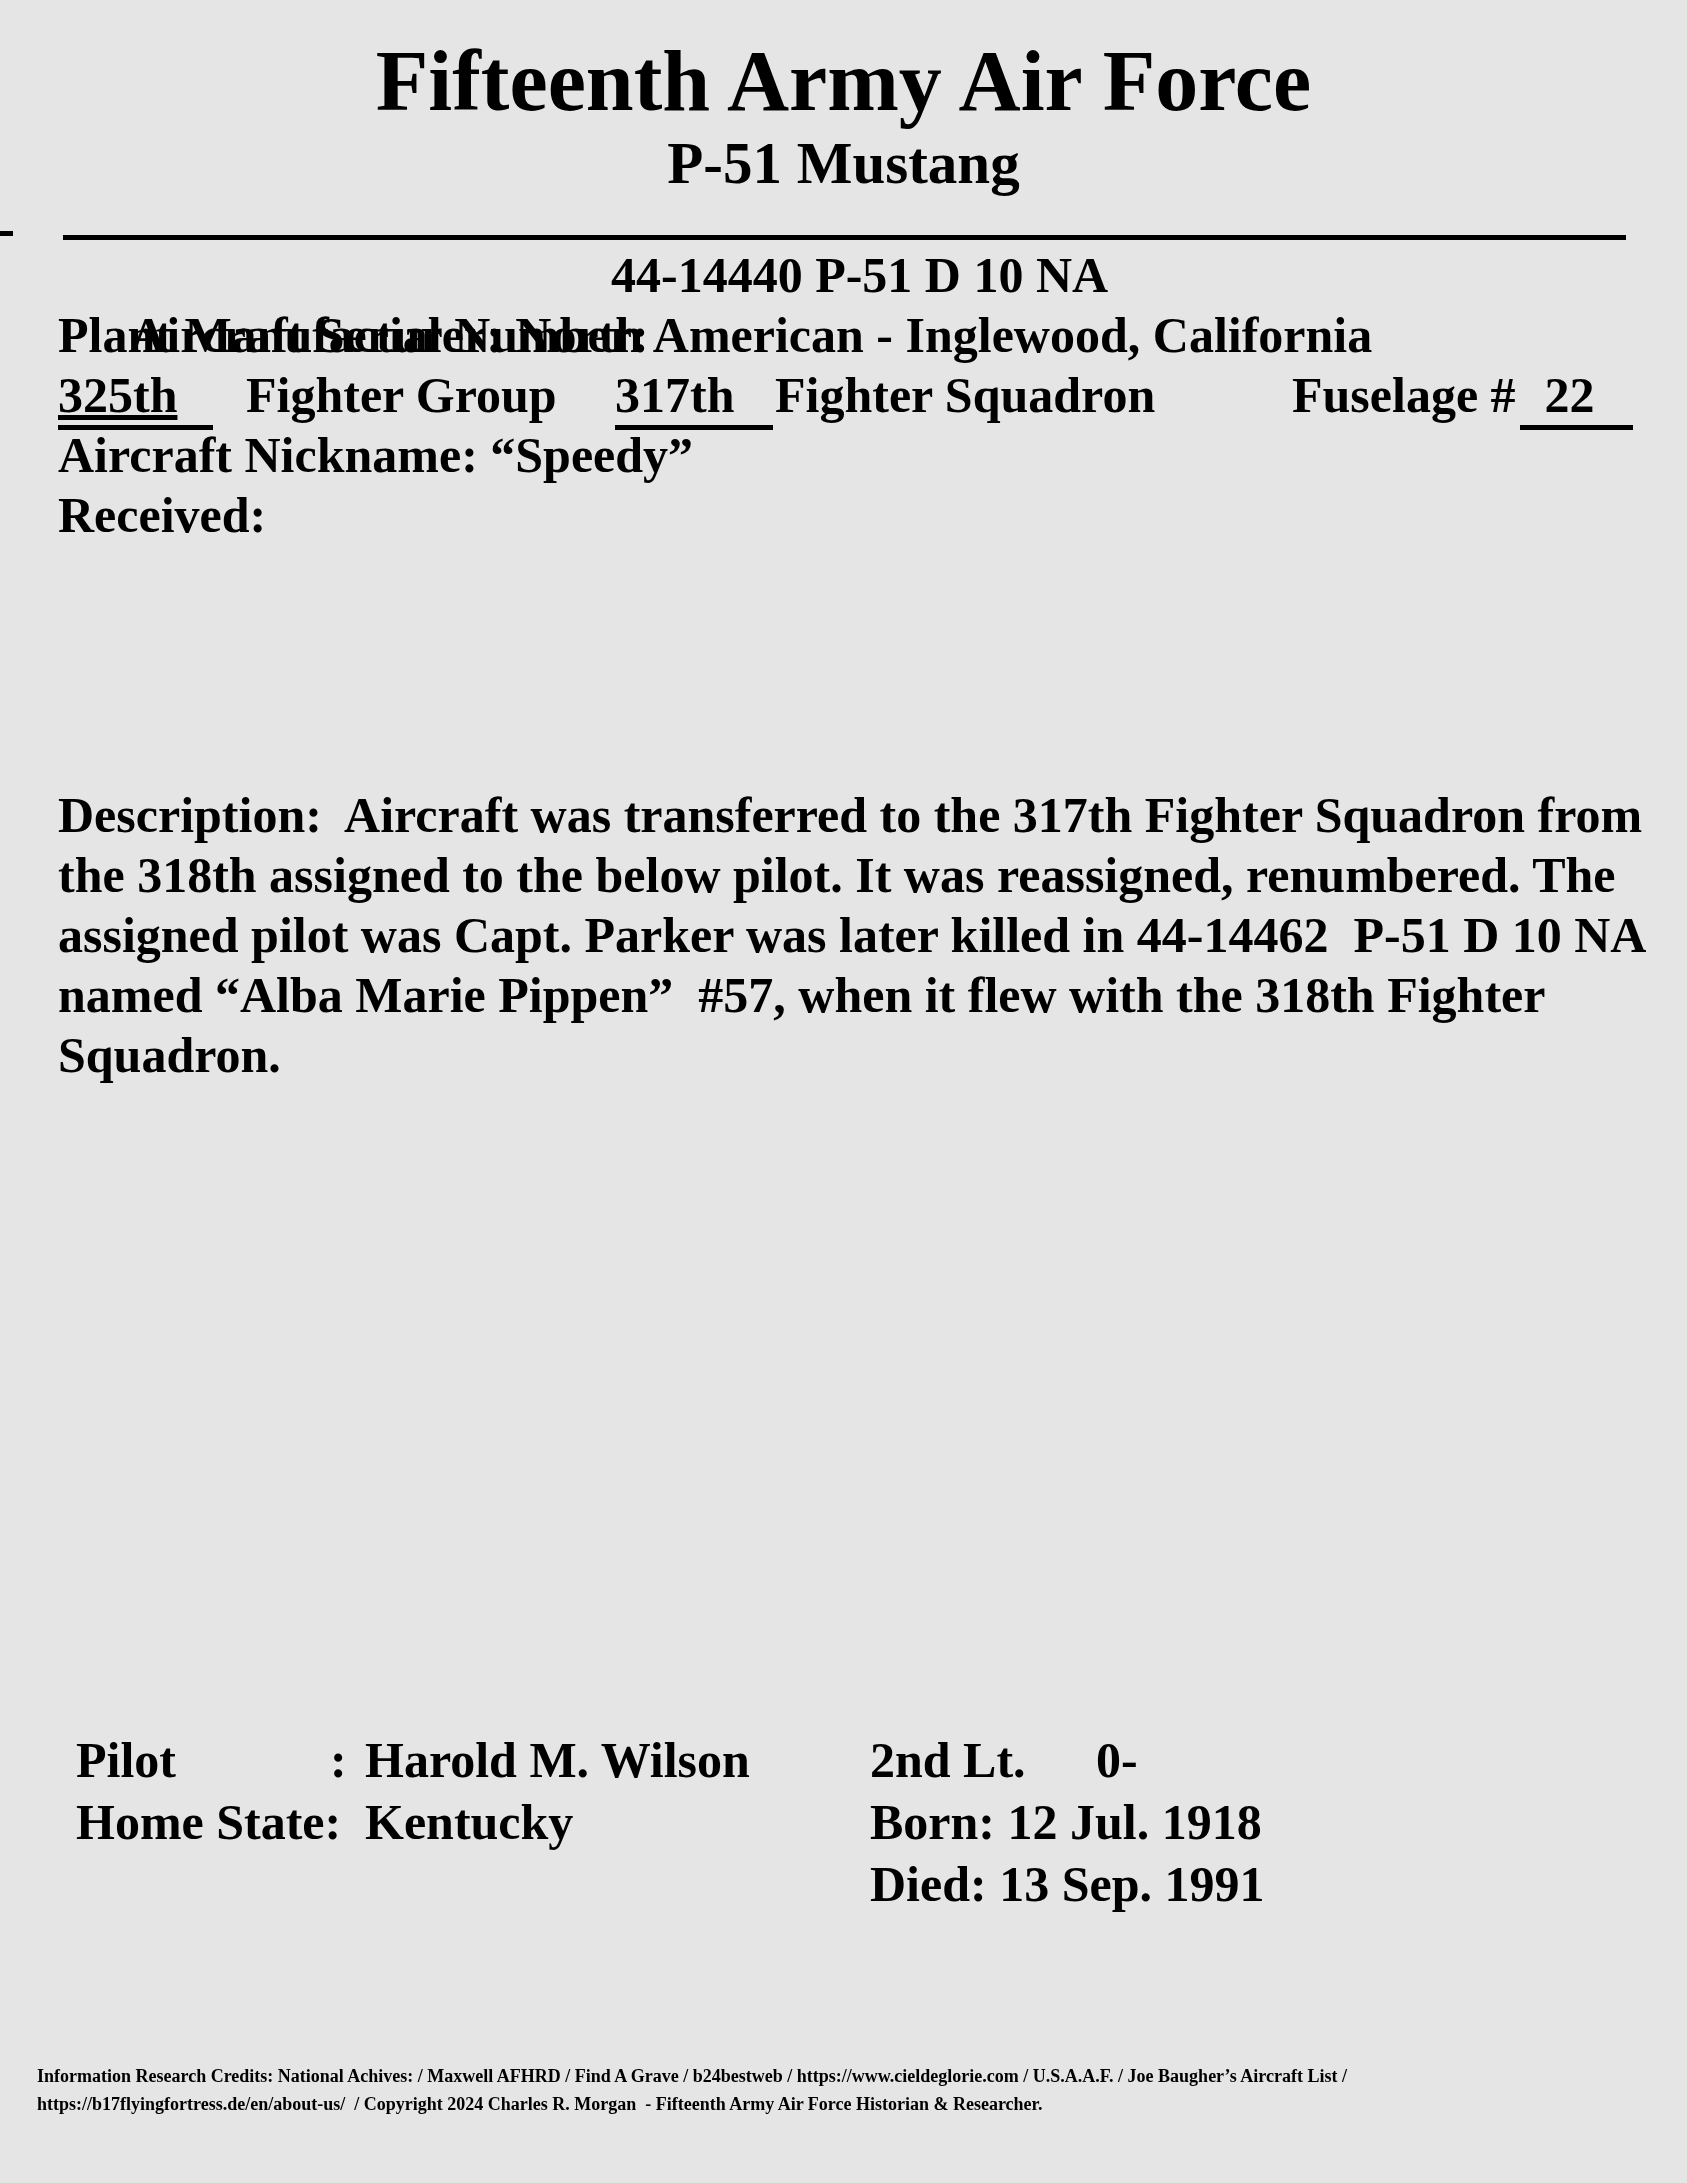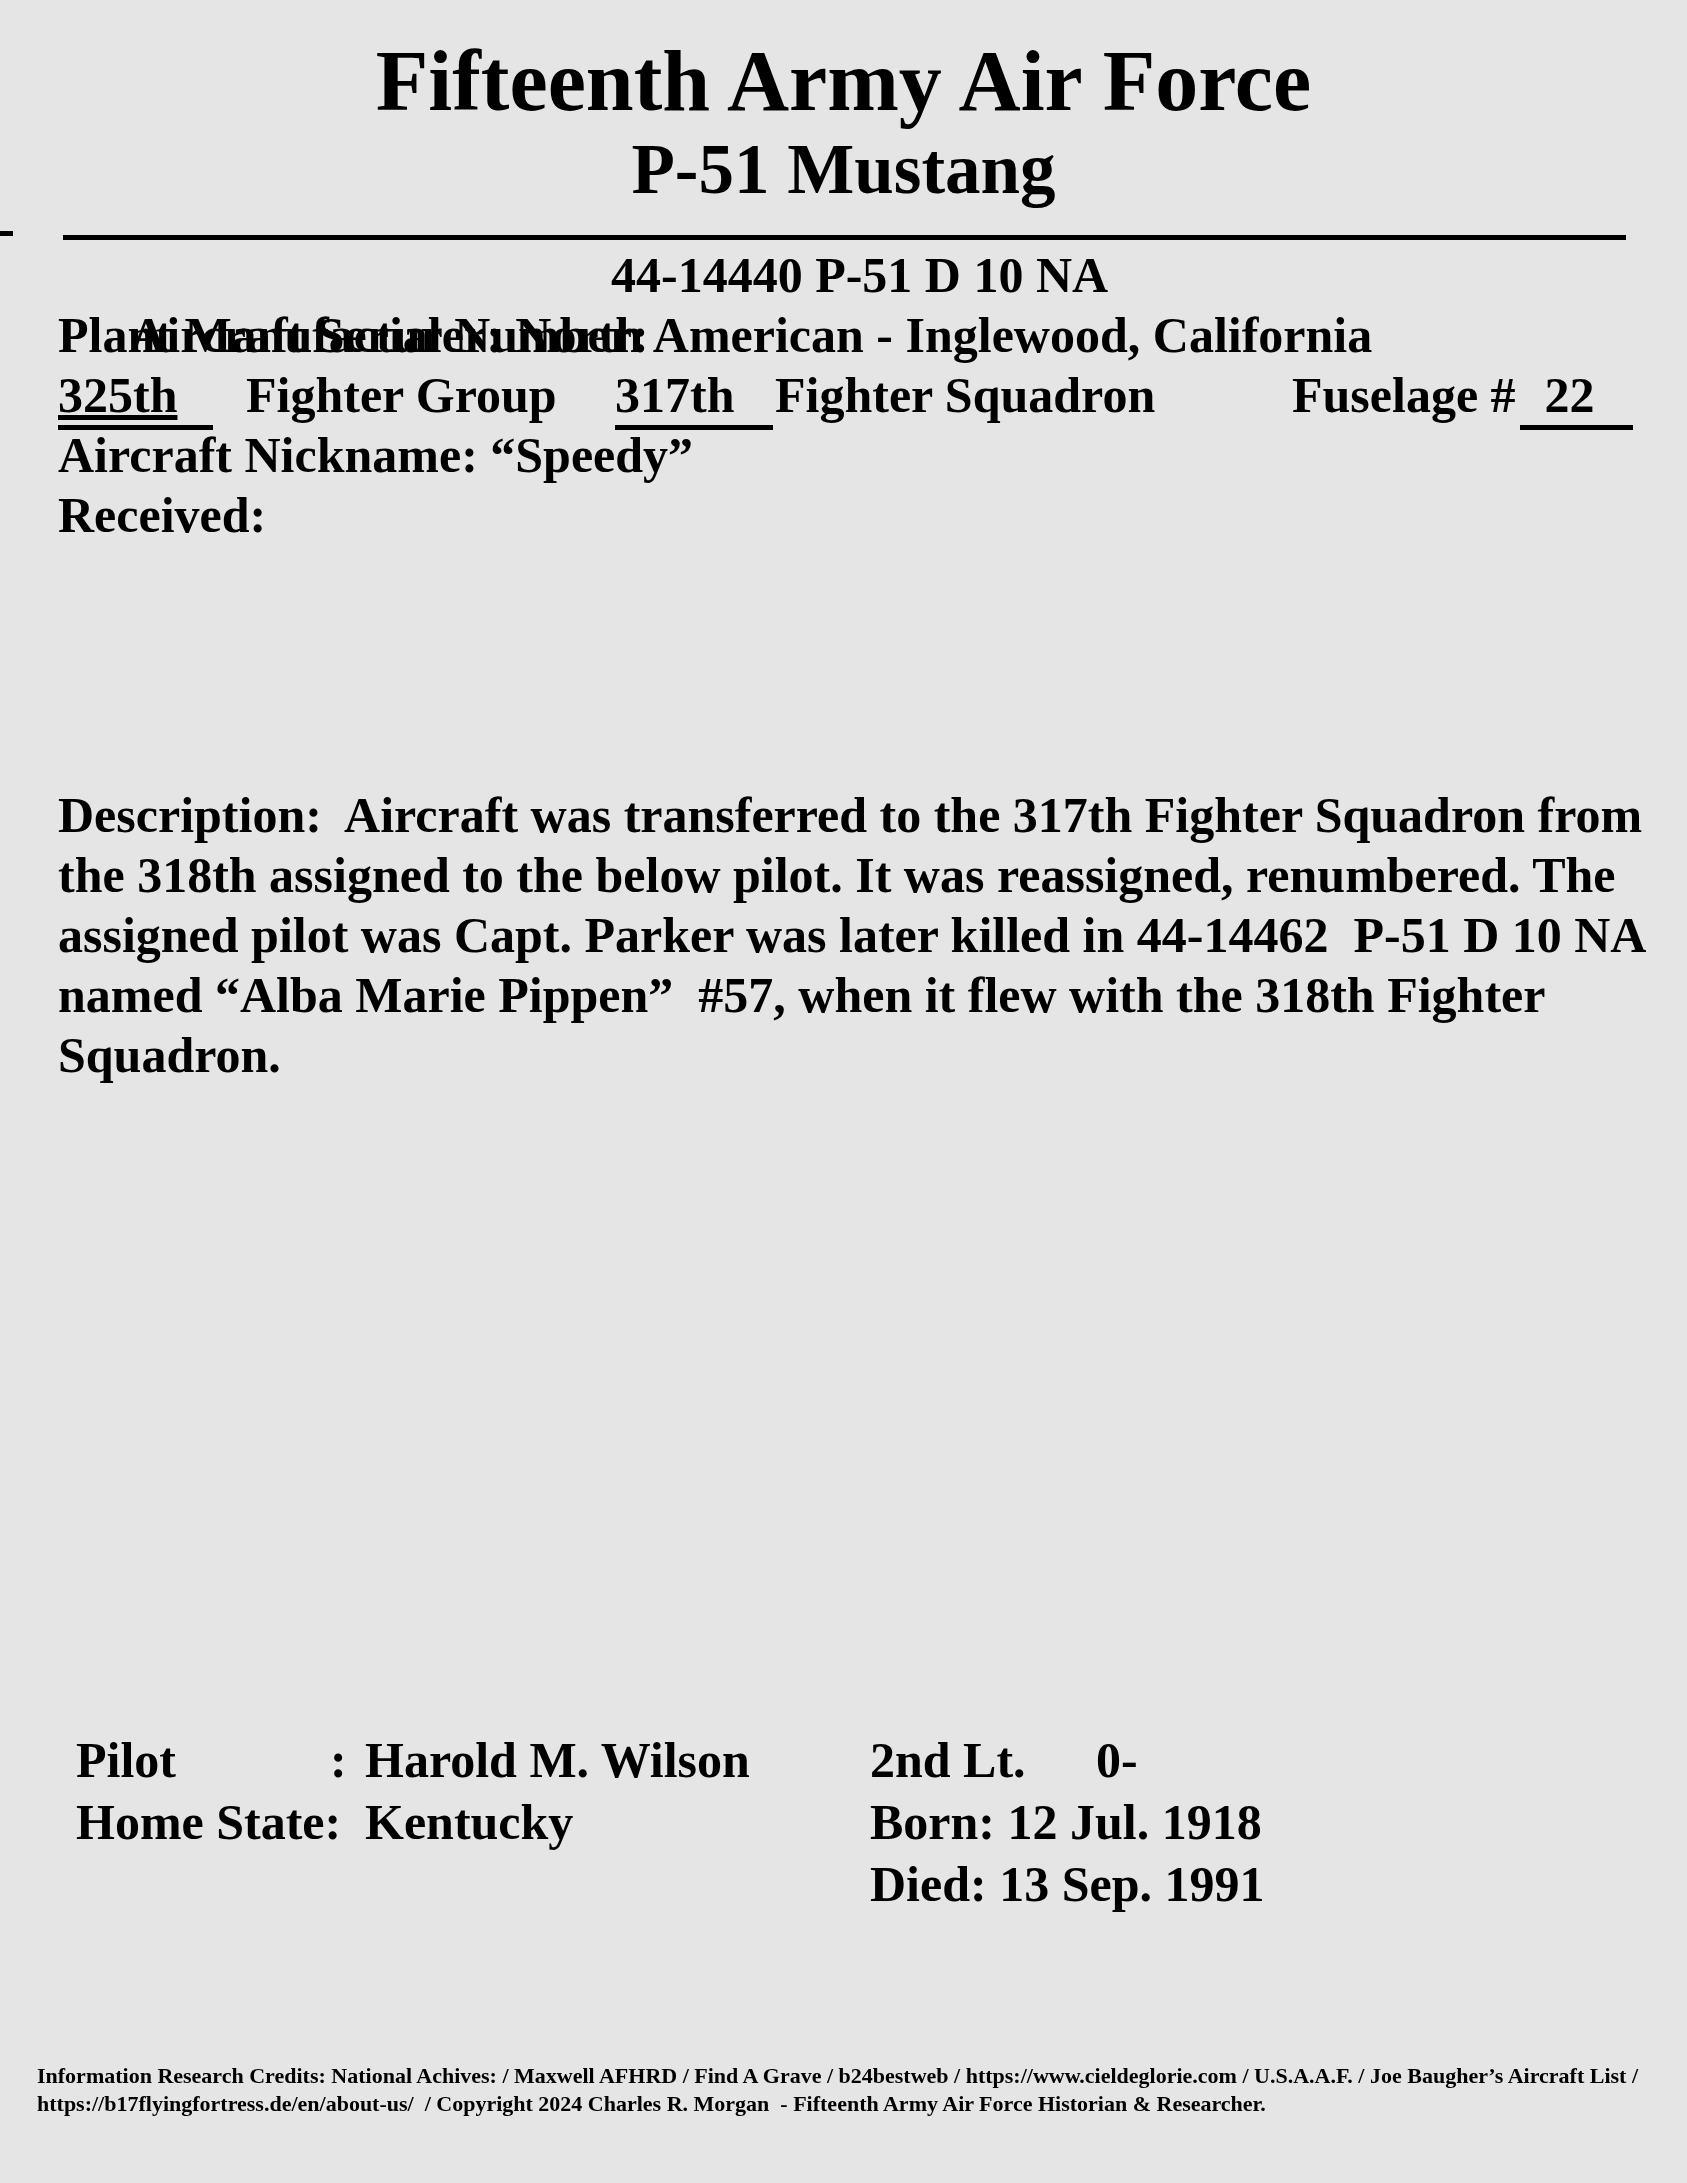--- a/index.html
+++ b/index.html
@@ -27,21 +27,21 @@
     font-size: 86px;
     line-height: 1;
     white-space: pre;
   }
   .title-line-2 {
     position: absolute;
     top: 134px;
     left: 0;
     width: 100%;
     text-align: center;
-    font-size: 71px;
+    font-size: 59px;
     line-height: 1;
     white-space: pre;
   }
   
   .title-rule {
     position: absolute;
     left: 63px;
     top: 235px;
     width: 1563px;
     height: 4.6px;
@@ -114,21 +114,21 @@
   .p-colon { left: 254px; }
   .p-col2  { left: 289px; }
   .p-col3  { left: 777px; margin-left: 17px; }
   .p-col4  { left: 1020px; }
   
   .footer-block {
     position: absolute;
     left: 37px;
     top: 2062px;
     width: 1628px;
-    font-size: 22px;
+    font-size: 18px;
     line-height: 28px;
   }
   .fline { white-space: pre; }
 </style>
 </head>
 <body>
 
 <div class="page">
 
   <div class="title-line-1">Fifteenth Army Air Force</div>

